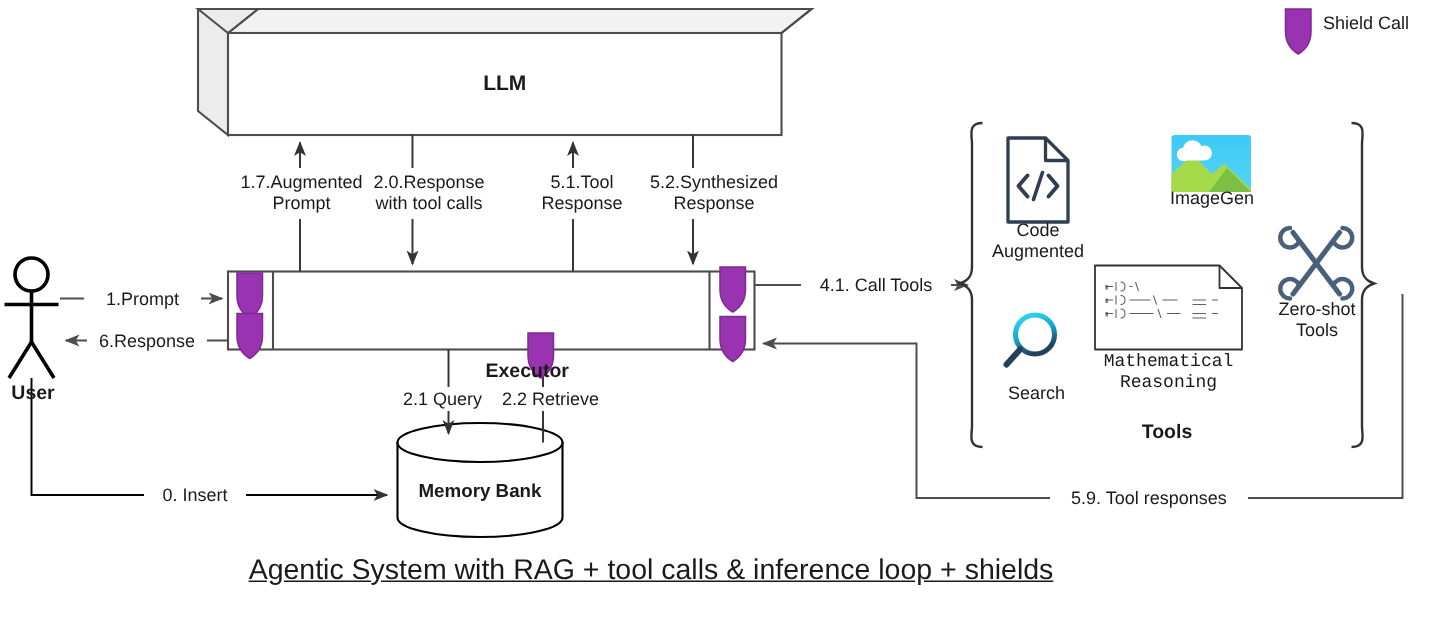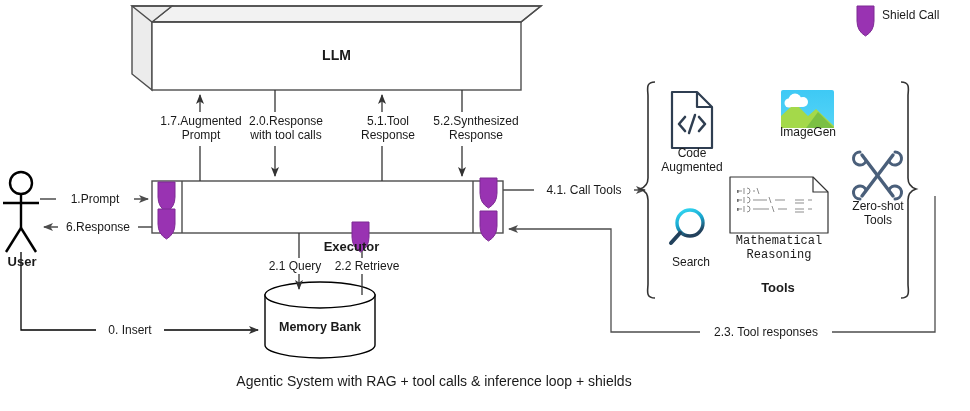--- a/index.html
+++ b/index.html
@@ -225,31 +225,31 @@
 with tool calls</div>
 
 <div class="abs lbl" style="left:346px;top:114px;width:84px;">5.1.Tool
 Response</div>
 
 <div class="abs lbl" style="left:418px;top:114px;width:116px;">5.2.Synthesized
 Response</div>
 
 <div class="abs lbl" style="left:532px;top:183px;width:104px;">4.1. Call Tools</div>
 
-<div class="abs lbl" style="left:698px;top:325px;width:136px;">2.3. Tool responses</div>
+<div class="abs lbl" style="left:698px;top:325px;width:136px;">5.9. Tool responses</div>
 
 <div class="abs lbl" style="left:648px;top:146px;width:88px;">Code Augmented</div>
 
 <div class="abs lbl" style="left:773px;top:125px;width:70px;">ImageGen</div>
 
 <div class="abs lbl" style="left:660px;top:255px;width:62px;text-align:center;">Search</div>
 
 <div class="abs lbl" style="left:729px;top:234px;width:100px;font-family:Liberation Mono, monospace;">Mathematical
 Reasoning</div>
 
 <div class="abs lbl" style="left:840px;top:199px;width:76px;text-align:center;">Zero-shot
 Tools</div>
 
 <div class="abs lbl" style="left:882px;top:8px;width:90px;text-align:left;">Shield Call</div>
 
-<div class="abs lbl" style="left:0px;top:374px;width:868px;font-size:14px;">Agentic System with RAG + tool calls &amp; inference loop + shields</div>
+<div class="abs lbl" style="left:0px;top:374px;width:868px;font-size:19px;text-decoration:underline;">Agentic System with RAG + tool calls &amp; inference loop + shields</div>
 
 </div>
 
 </body></html>

